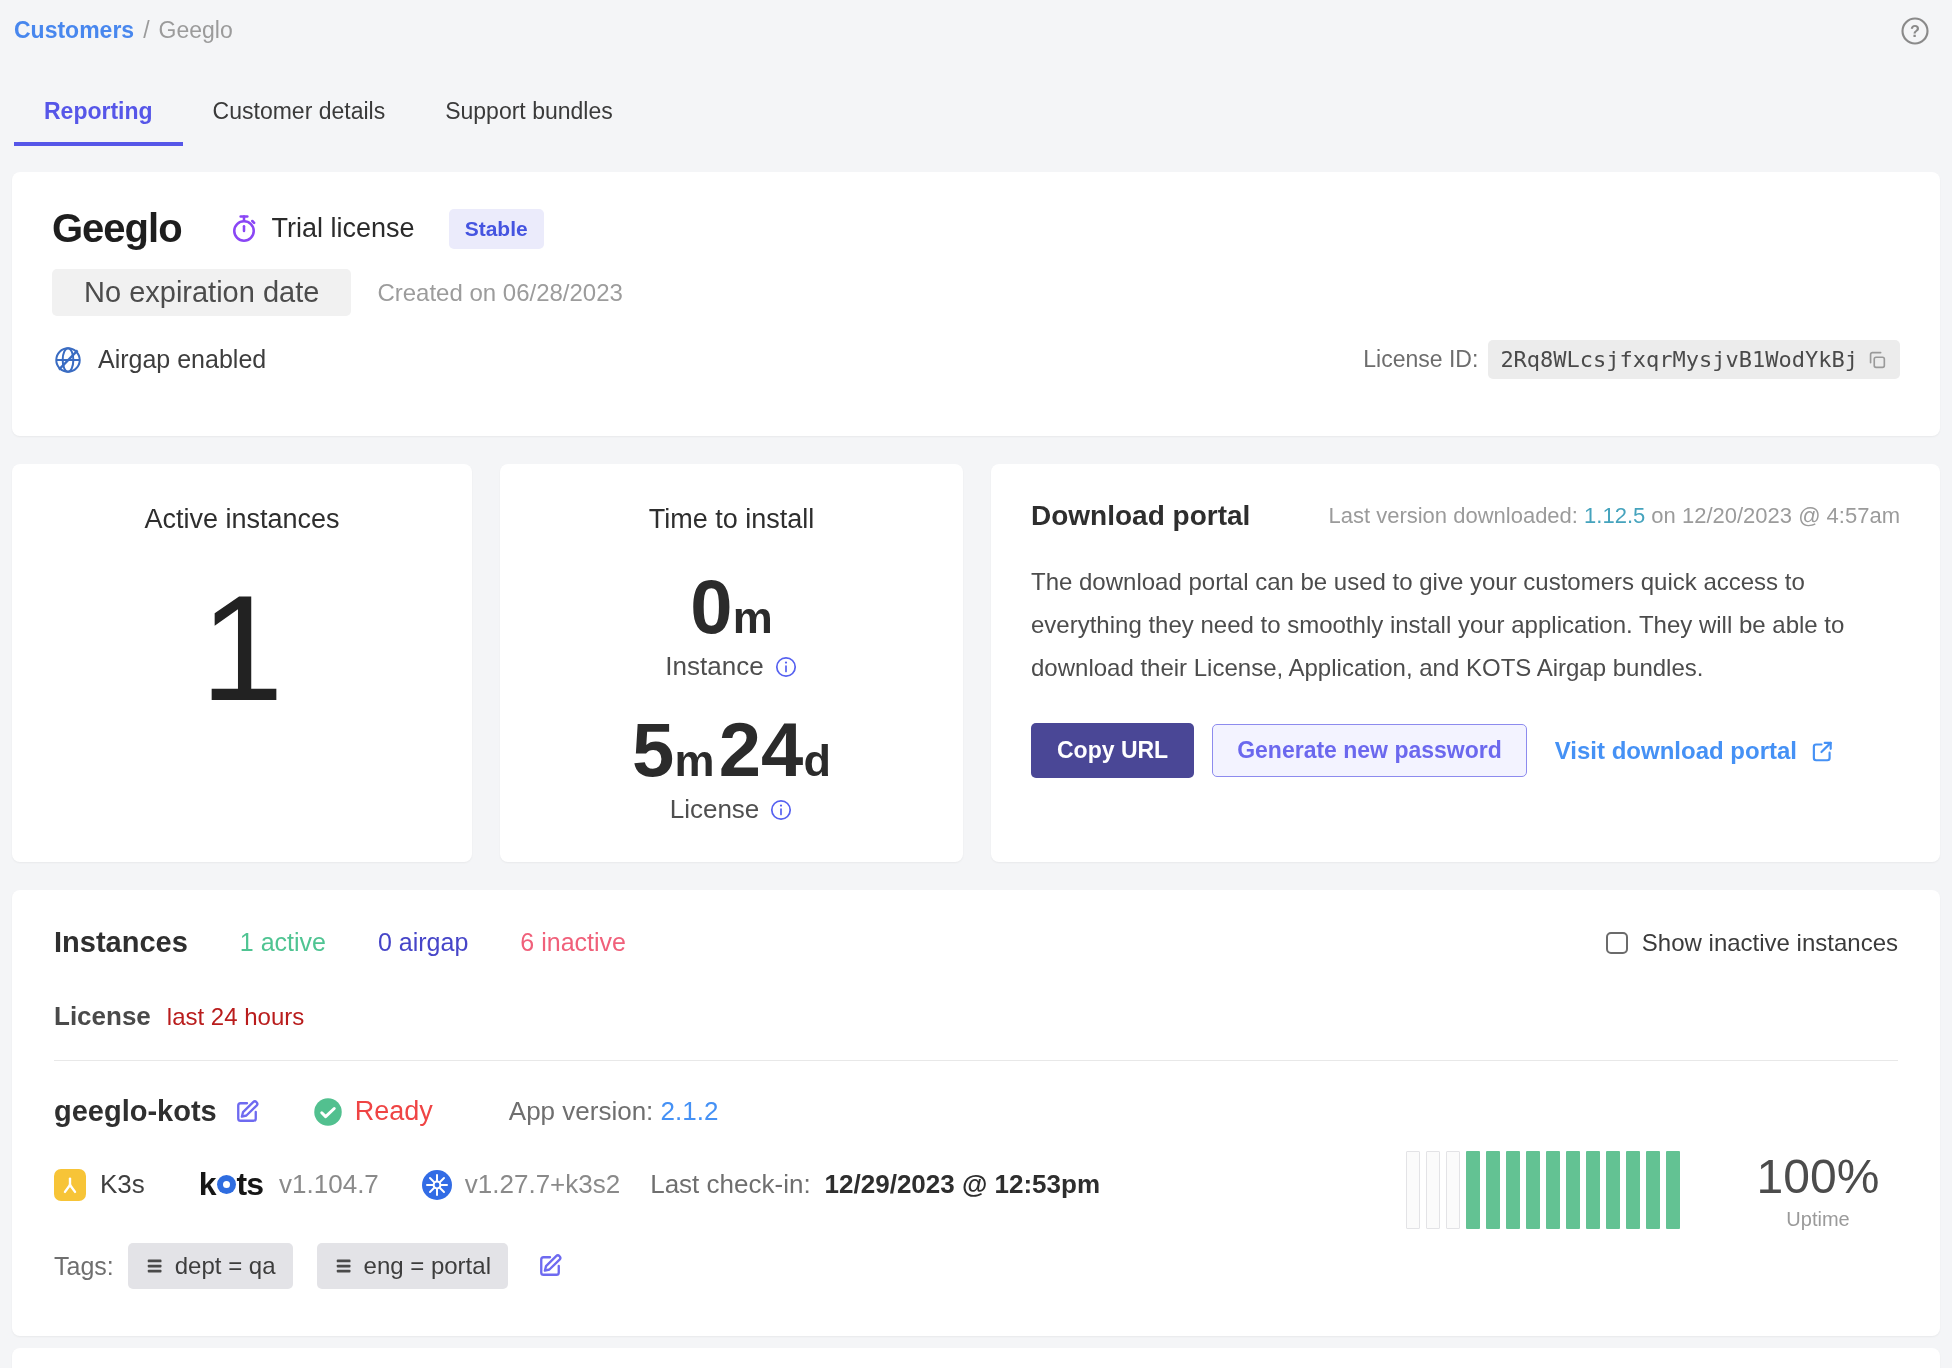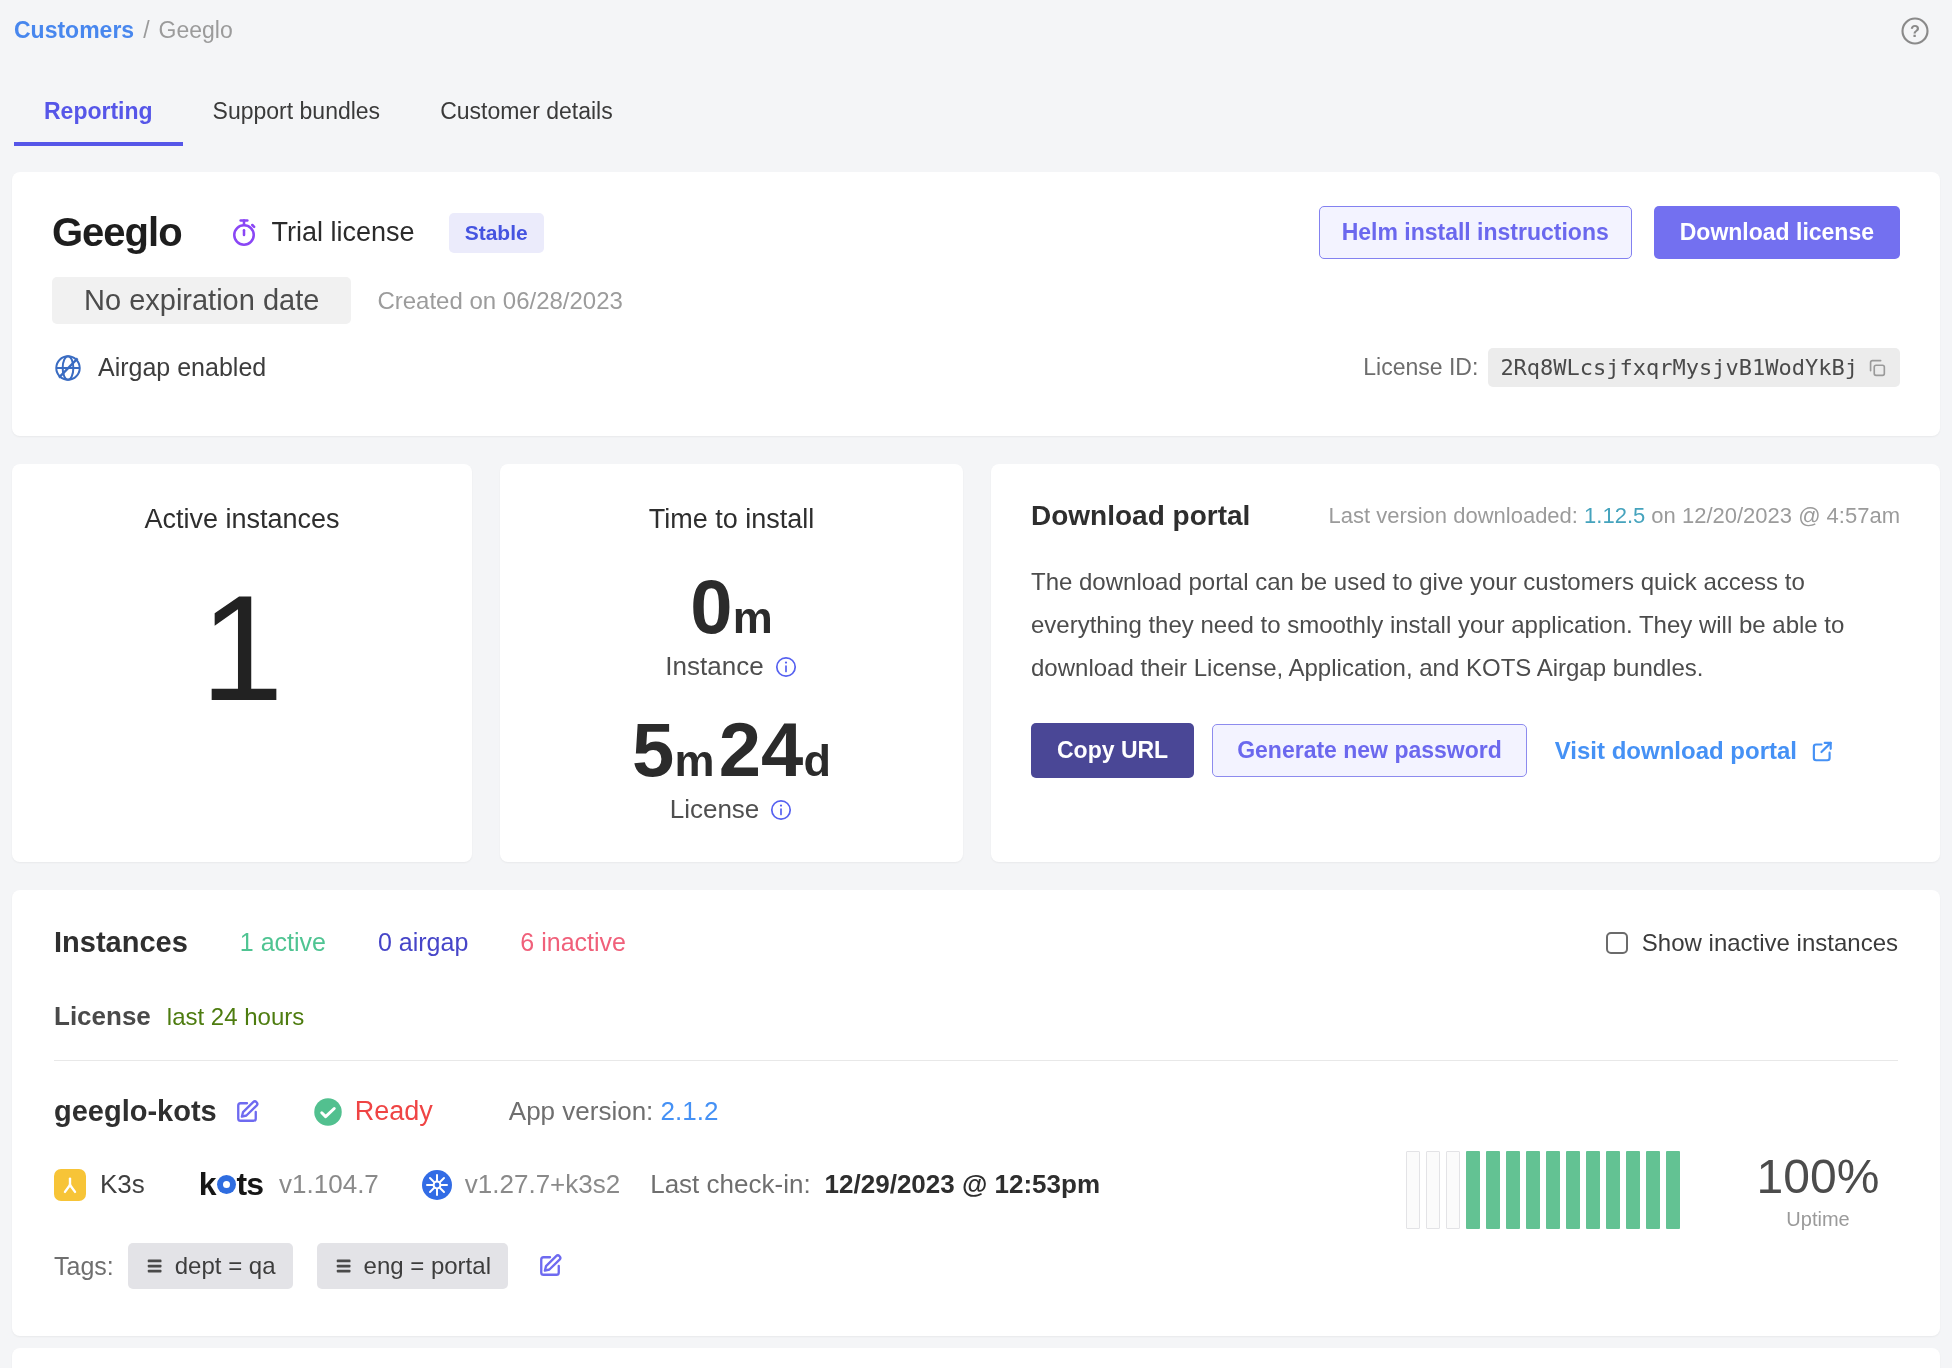--- a/index.html
+++ b/index.html
@@ -81,21 +81,21 @@
   .inst-title { font-size:29px; font-weight:700; color:#2f2f2f; }
   .inst-count { font-size:25px; font-weight:500; margin-left:52px; cursor:pointer; }
   .inst-count.active { color:#4fc492; }
   .inst-count.airgap { color:#4645c8; }
   .inst-count.inactive { color:#f0607a; }
   .show-inactive { margin-left:auto; display:flex; align-items:center; gap:14px; cursor:pointer; }
   .checkbox { width:22px; height:22px; border:2px solid #6b6b6b; border-radius:5px; background:#fff; }
   .show-inactive-label { font-size:24px; color:#3b3b3b; }
   .active-row { margin-top:42px; display:flex; align-items:baseline; gap:16px; }
   .active-label { font-size:26px; font-weight:600; color:#4a4a4a; }
-  .active-sublabel { font-size:24px; color:#4d7c0f; }
+  .active-sublabel { font-size:24px; color:#b91c1c; }
   .divider { height:1px; background:#e8e8e8; margin-top:28px; }
 
   .instance-row { display:flex; margin-top:34px; }
   .instance-left { flex:1; }
   .irow1 { display:flex; align-items:center; }
   .instance-name { font-size:29px; font-weight:700; color:#2f2f2f; }
   .icon-btn { cursor:pointer; display:inline-flex; margin-left:16px; }
   .ready-wrap { display:flex; align-items:center; gap:12px; margin-left:52px; }
   .ready-label { font-size:27px; font-weight:500; color:#ef4444; }
   .appver { margin-left:76px; font-size:26px; color:#6f6f6f; }
@@ -140,44 +140,40 @@
 
 <div class="help-btn">
   <svg width="30" height="30" viewBox="0 0 24 24">
       <circle cx="12" cy="12" r="10" fill="none" stroke="#8a8a8a" stroke-width="1.7"></circle>
       <text x="12" y="16.5" text-anchor="middle" font-size="13" font-weight="bold" fill="#8a8a8a" font-family="Liberation Sans, sans-serif">?</text>
     </svg>
 </div>
 
 <div class="tabs">
   <div class="tab active">Reporting</div>
+  <div class="tab">Customer details</div>
   <div class="tab">Support bundles</div>
-  <div class="tab">Customer details</div>
 </div>
 
 <div class="card customer-card">
   <div class="cust-row1">
     <span class="cust-name">Geeglo</span>
     <span class="license-type">
       <span>
         <svg width="32" height="32" viewBox="0 0 24 24" fill="none" stroke="#8a46f5" stroke-width="1.9" stroke-linecap="round">
           <circle cx="12" cy="13.5" r="7.3"></circle>
             <path d="M9.5 2.6h5"></path>
             <path d="M12 2.6v3.2"></path>
             <path d="M18.2 6l1.4 1.4"></path>
             <path d="M12 13.5v-3.6"></path>
         </svg>
       </span>
       <span class="license-type-label">Trial license</span>
     </span>
     <span class="badge-stable">Stable</span>
-    <span class="cust-buttons">
-      <button class="btn btn-outline-purple">Helm install instructions</button>
-      <button class="btn btn-solid-purple">Download license</button>
-    </span>
   </div>
   <div class="cust-row2">
     <span class="pill-gray">No expiration date</span>
     <span class="created-text">Created on 06/28/2023</span>
   </div>
   <div class="cust-row3">
     <span class="airgap">
       <span>
         <svg width="32" height="32" viewBox="0 0 24 24" fill="none" stroke="#3a6cc2" stroke-width="1.5">
           <circle cx="12" cy="12" r="8.8"></circle>

